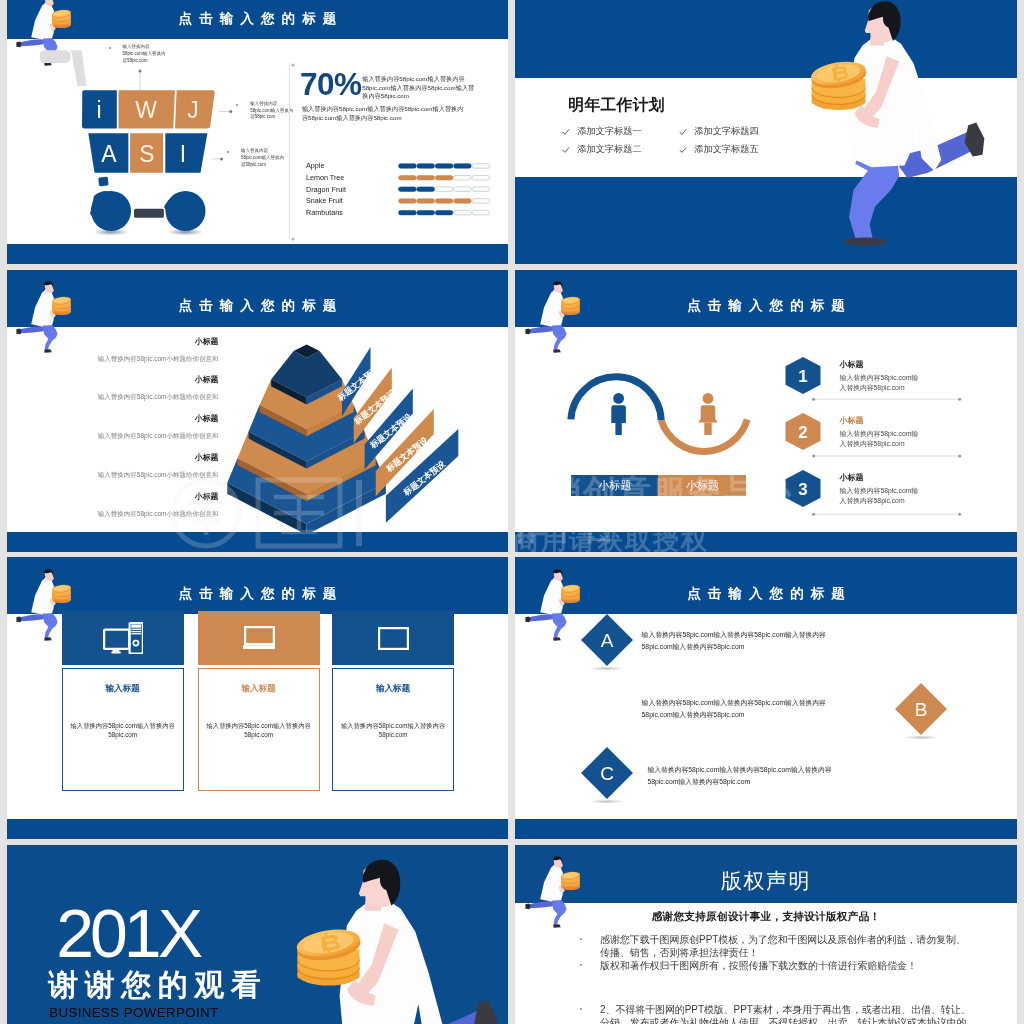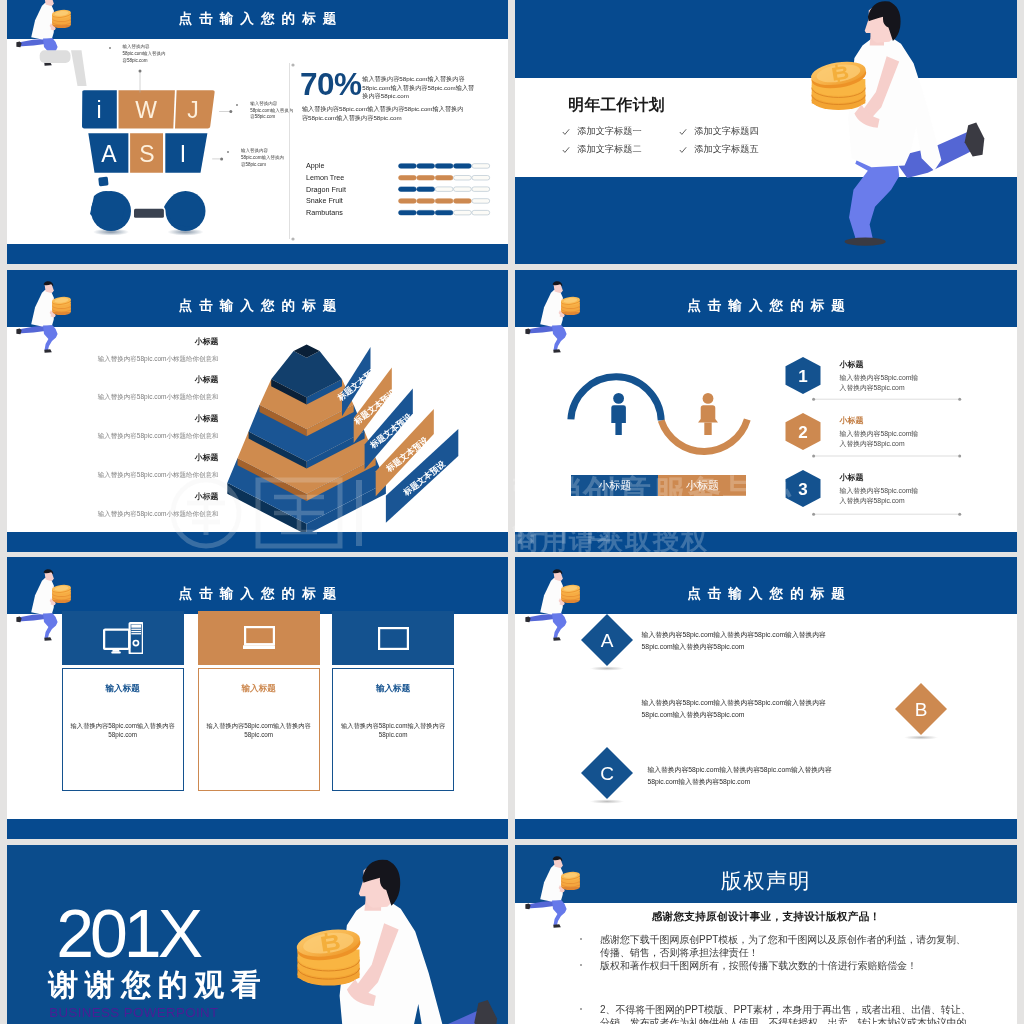--- a/index.html
+++ b/index.html
@@ -94,21 +94,21 @@
   .dC{left:60.1px;top:185.8px}
   .s6-tx{position:absolute;font-size:6.8px;color:#2B2B2B;line-height:11.8px;white-space:nowrap;}
   .t6A{left:126.3px;top:71.5px}
   .t6B{left:126.3px;top:139.5px}
   .t6C{left:132.1px;top:207px}
 
   
   .s7-bg{position:absolute;left:0;top:0;width:100%;height:100%;background:#0B4C8C;}
   .s7-year{position:absolute;left:41.5px;top:54px;font-size:68px;font-weight:300;color:#fff;letter-spacing:-4px;line-height:68px;margin-left:8px;}
   .s7-thanks{position:absolute;left:41.5px;top:125.5px;font-size:30px;font-weight:700;color:#fff;letter-spacing:6.5px;line-height:30px;}
-  .s7-sub{position:absolute;left:42.5px;top:160.5px;font-size:13.3px;color:#4c1d95;letter-spacing:0.4px;}
+  .s7-sub{position:absolute;left:42.5px;top:160.5px;font-size:13.3px;color:#000000;letter-spacing:0.4px;}
   .s7-man{position:absolute;left:255px;top:11.5px;width:215px;height:262px;transform:scale(1.156);transform-origin:0 0;}
 
   
   .s8-hdr{position:absolute;left:0;top:0;width:100%;height:57.7px;background:#0B4C8C;}
   .s8-title{position:absolute;left:0;top:22px;width:100%;text-align:center;color:#fff;font-size:21px;font-weight:400;letter-spacing:1.5px;}
   .s8-lead{position:absolute;left:0;top:65.5px;width:100%;text-align:center;font-size:10.6px;font-weight:700;color:#1A1A1A;letter-spacing:0.3px;}
   .s8-bul{position:absolute;left:64.3px;display:flex;align-items:flex-start;gap:18.5px;width:392px;}
   .s8-dot{width:2px;height:2px;background:#8C8C8C;border-radius:50%;margin-top:5px;flex:0 0 auto;}
   .s8-txt{font-size:10px;color:#3A3A3A;line-height:13px;width:373.6px;letter-spacing:-0.1px;}
   .b1{top:88px}

